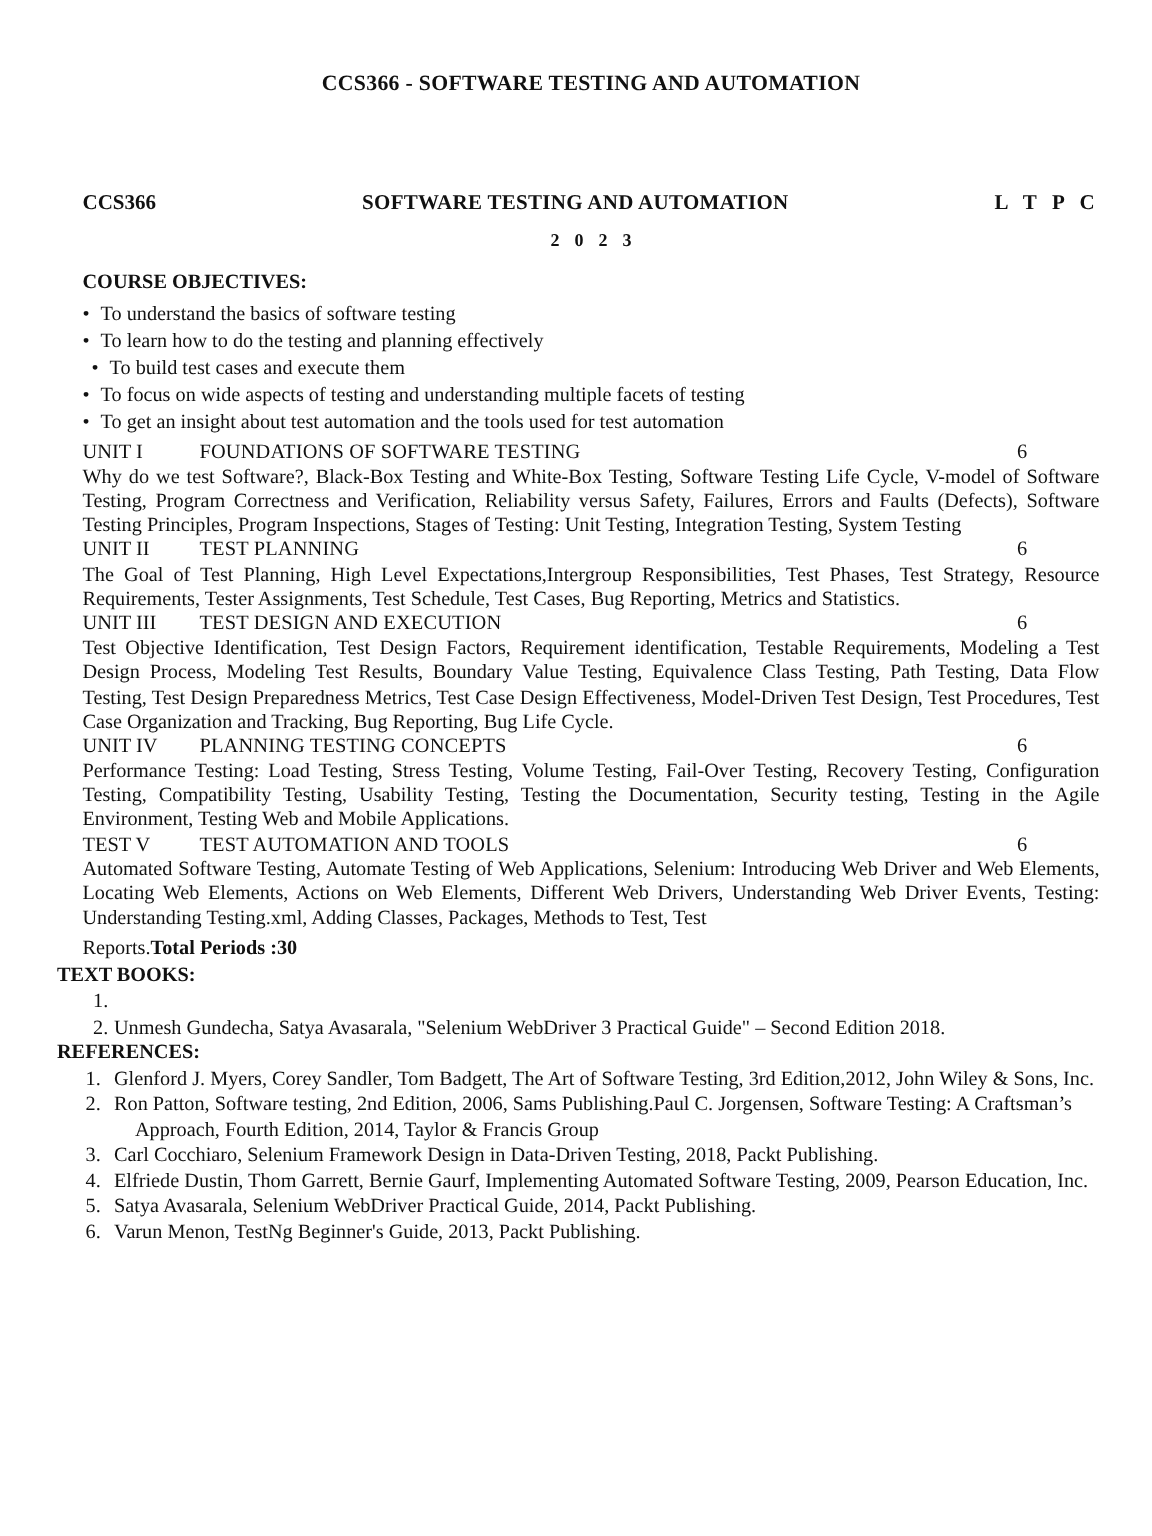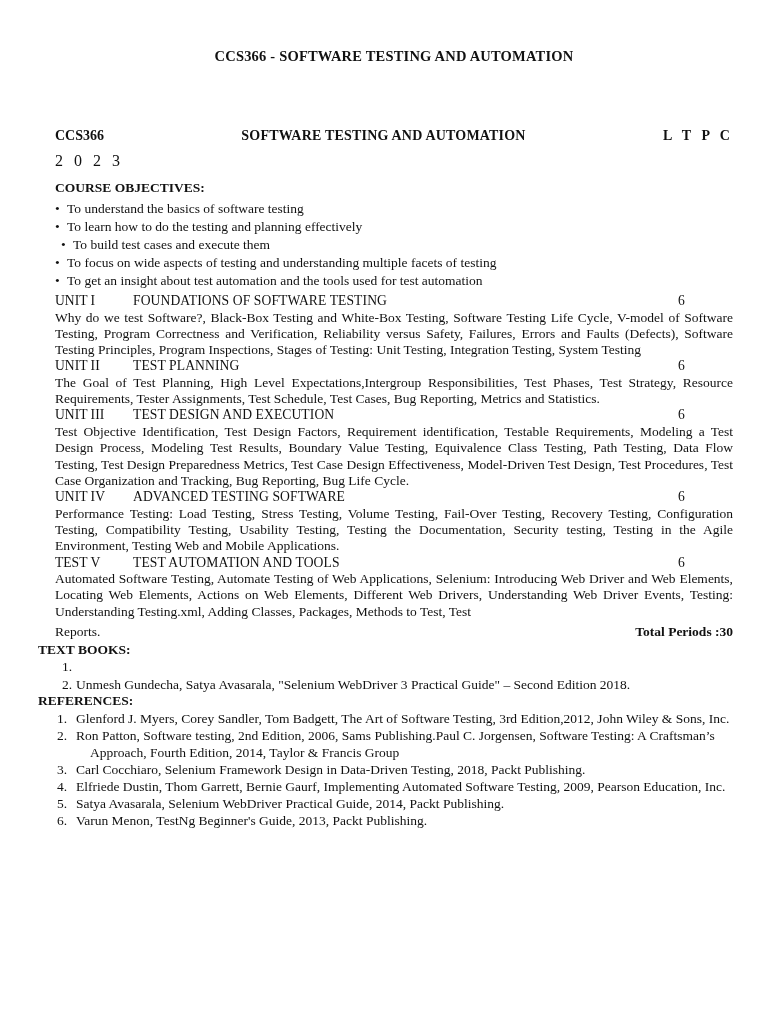--- a/index.html
+++ b/index.html
@@ -29,23 +29,23 @@
     align-items: baseline;
     font-weight: bold;
     font-size: 14px;
     line-height: 15px;
     margin-bottom: 10px;
   }
   .course-code { white-space: nowrap; margin-top: 41px; }
   .course-name { flex: 1; text-align: center; letter-spacing: 0.2px; }
   .ltpc { display: inline-block; width: 70px; word-spacing: 7px; white-space: nowrap; }
   .ltpc-row {
-    text-align: left;
-    font-weight: normal;
-    font-size: 16px;
+    text-align: center;
+    font-weight: bold;
+    font-size: 12px;
     line-height: 15px;
     margin-bottom: 12px;
   }
   .obj-heading {
     font-weight: bold;
     line-height: 15px;
     margin-bottom: 5px;
   }
   .obj-list { list-style: none; margin-bottom: 3px; }
   .obj-item { display: flex; line-height: 18px; }
@@ -59,21 +59,21 @@
   }
   .unit-id { width: 78px; flex: 0 0 78px; }
   .unit-title { flex: 1; letter-spacing: 0.1px; }
   .unit-hours { width: 55px; flex: 0 0 55px; text-align: left; }
   .unit-body {
     text-align: justify;
     line-height: 16.3px;
   }
   .totals-row {
     display: flex;
-    justify-content: space-between;
+    justify-content: flex-start;
     margin-top: 4px;
     line-height: 16px;
     margin-bottom: 2px;
   }
   .totals-right { font-weight: bold; }
   .books-heading {
     font-weight: bold;
     line-height: 16.5px;
     margin-left: -17px;
   }
@@ -154,21 +154,21 @@
       <span class="unit-id">UNIT III</span>
       <span class="unit-title">TEST DESIGN AND EXECUTION</span>
       <span class="unit-hours">6</span>
     </div>
     <p class="unit-body">Test Objective Identification, Test Design Factors, Requirement identification, Testable Requirements, Modeling a Test Design Process, Modeling Test Results, Boundary Value Testing, Equivalence Class Testing, Path Testing, Data Flow Testing, Test Design Preparedness Metrics, Test Case Design Effectiveness, Model-Driven Test Design, Test Procedures, Test Case Organization and Tracking, Bug Reporting, Bug Life Cycle.</p>
   </div>
 
   <div>
     <div class="unit-head">
       <span class="unit-id">UNIT IV</span>
-      <span class="unit-title">ADVANCED TESTING SOFTWARE</span>
+      <span class="unit-title">PLANNING TESTING CONCEPTS</span>
       <span class="unit-hours">6</span>
     </div>
     <p class="unit-body">Performance Testing: Load Testing, Stress Testing, Volume Testing, Fail-Over Testing, Recovery Testing, Configuration Testing, Compatibility Testing, Usability Testing, Testing the Documentation, Security testing, Testing in the Agile Environment, Testing Web and Mobile Applications.</p>
   </div>
 
   <div>
     <div class="unit-head">
       <span class="unit-id">TEST V</span>
       <span class="unit-title">TEST AUTOMATION AND TOOLS</span>
       <span class="unit-hours">6</span>

